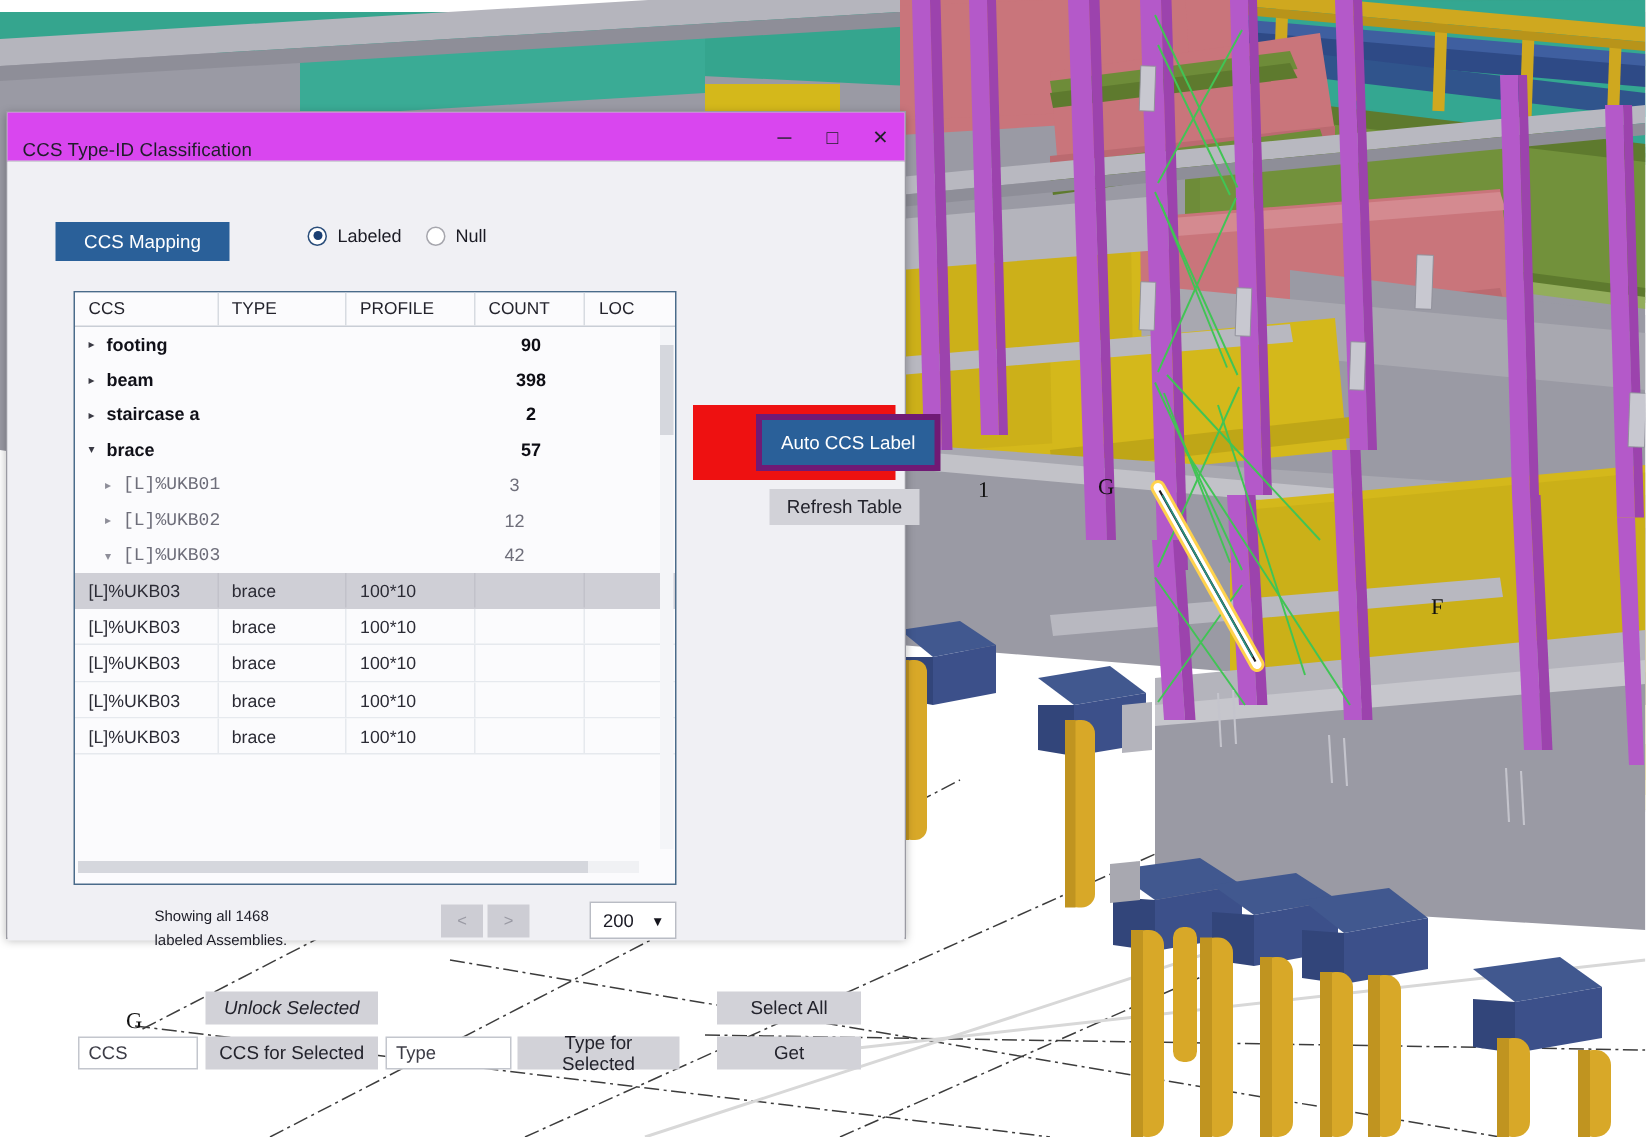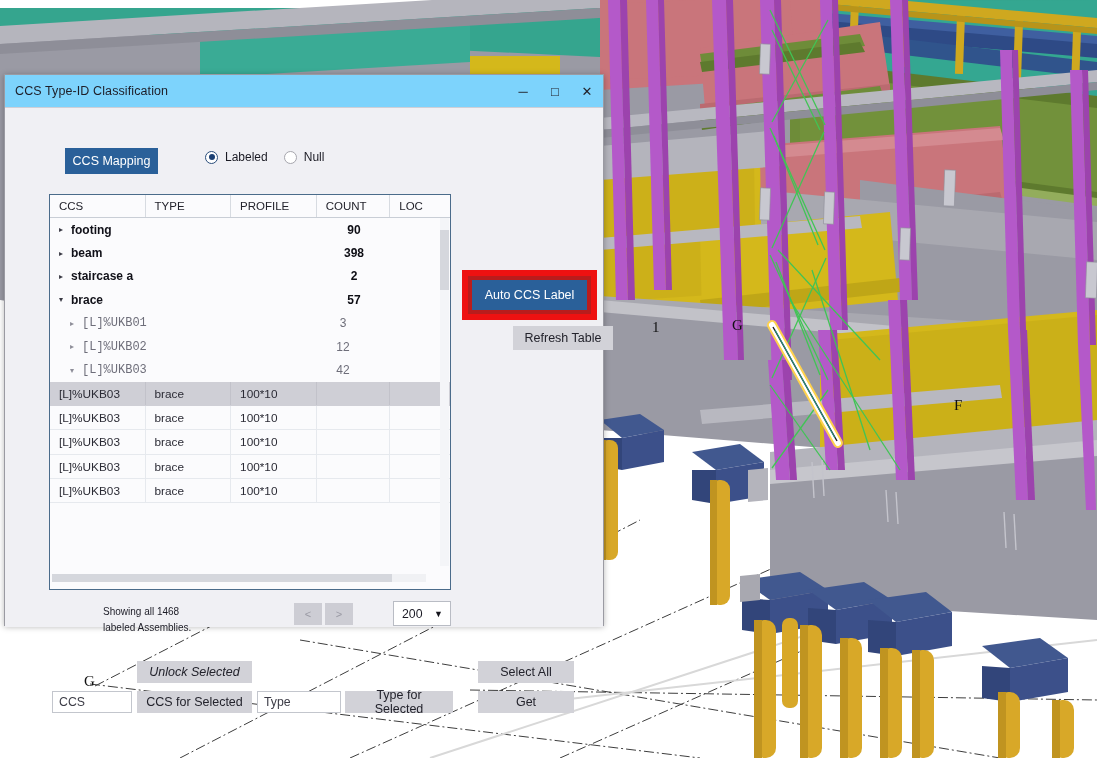--- a/index.html
+++ b/index.html
@@ -41,24 +41,24 @@
     width: 600px; height: 552px;
     background: #f0f0f4;
     border: 1px solid #9a9aa2;
     box-shadow: 0 1px 6px rgba(0,0,0,0.28);
     box-sizing: border-box;
   }
 
   #titlebar {
     position: relative;
     height: 32px;
-    background: #7dd3fc;
+    background: #d946ef;
     border-bottom: 1px solid #cfcfd6;
     display: flex;
-    align-items: center;
+    align-items: flex-end;
   }
   #title-text {
     margin-left: 10px;
     font-size: 12.5px;
     color: #1e1e28;
     letter-spacing: .1px;
   }
   .win-btns {
     position: absolute;
     right: 0; top: 0;
@@ -84,22 +84,22 @@
     position: absolute;
     background: #2a6099;
     color: #ffffff;
     border: none;
     font-family: "Liberation Sans", sans-serif;
     font-size: 12.5px;
     cursor: pointer;
     display: flex; align-items: center; justify-content: center;
   }
   #ccs-mapping-btn {
-    left: 60px; top: 40px;
-    width: 93px; height: 26px; text-align: center;
+    left: 32px; top: 40px;
+    width: 116px; height: 26px; text-align: center;
   }
 
   .radio-group {
     position: absolute;
     left: 200px; top: 42px;
     display: flex;
     align-items: center;
     gap: 16px;
   }
   .radio-item { display: flex; align-items: center; gap: 7px; cursor: pointer; }
@@ -244,23 +244,24 @@
   #auto-label-wrap {
     position: absolute;
     left: 457px; top: 162px;
     width: 135px; height: 50px;
     background: #ee1111;
     box-sizing: border-box;
     padding: 6px;
   }
   #auto-label-wrap .inner {
     width: 100%; height: 100%;
-    background: #b91c1c;
+    background: #701a75;
     padding: 4px;
     box-sizing: border-box;
+    margin-left: 36px;
   }
   #auto-ccs-label-btn {
     position: static;
     width: 100%; height: 100%;
   }
   .btn-grey {
     position: absolute;
     background: #d2d2d8;
     border: none;
     color: #23232c;

